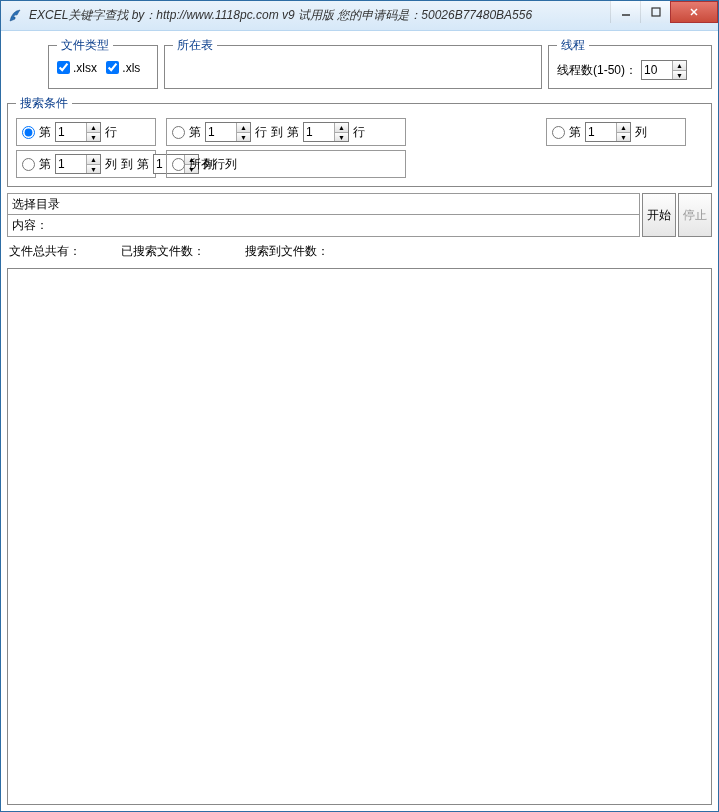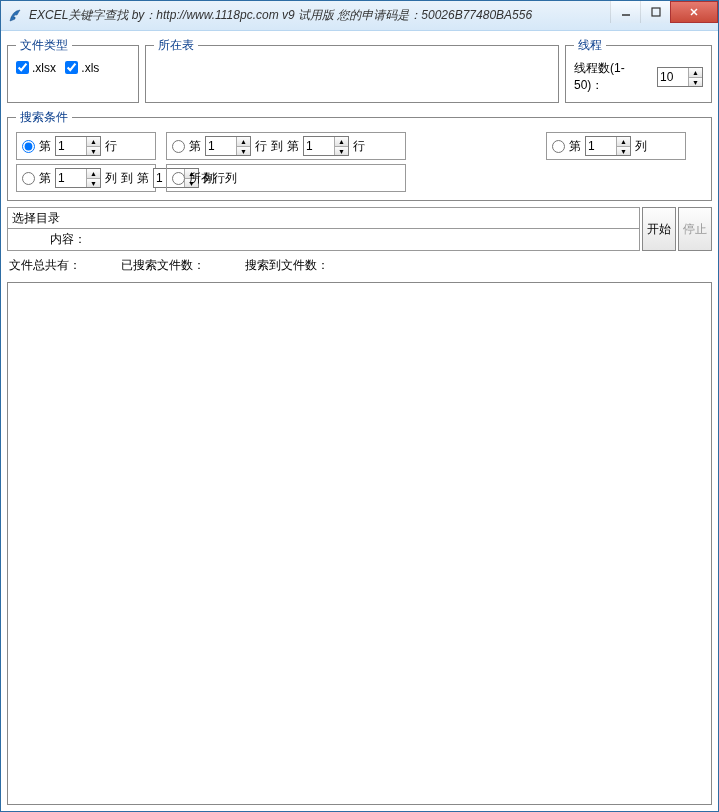--- a/index.html
+++ b/index.html
@@ -9,39 +9,39 @@
 .titlebar .feather { width: 16px; height: 16px; margin-right: 6px; }
 .titlebar .title { flex: 1; color: #333; font-size: 12px; white-space: nowrap; overflow: hidden; }
 .winbtns { display: flex; height: 100%; }
 .winbtn { width: 30px; height: 22px; display: flex; align-items: center; justify-content: center; border-left: 1px solid rgba(0,0,0,0.1); background: linear-gradient(#f7fbff,#dceaf7); cursor: pointer; }
 .winbtn.close { width: 48px; background: linear-gradient(#e67a6f,#c94b3b); border: 1px solid #a33; }
 .winbtn svg { width: 10px; height: 10px; }
 .client { flex: 1; padding: 6px; display: flex; flex-direction: column; gap: 2px; }
 fieldset { border: 1px solid #888; padding: 6px 8px 8px 8px; position: relative; }
 fieldset legend { font-size: 12px; padding: 0 4px; color: #0a3e8c; }
 .row1 { display: flex; gap: 6px; }
-.fs-filetype { width: 132px; }
+.fs-filetype { width: 110px; margin-left: 41px; }
 .fs-sheet { flex: 1; }
-.fs-thread { width: 147px; }
+.fs-thread { width: 164px; }
 .inline { display: inline-flex; align-items: center; gap: 3px; vertical-align: middle; }
 input[type=checkbox], input[type=radio] { margin: 0; }
 label { cursor: default; }
 .spin { display: inline-flex; align-items: center; border: 1px solid #7a7a7a; height: 20px; background: #fff; }
 .spin input { border: none; width: 30px; height: 18px; font-size: 12px; padding: 0 2px; outline: none; }
 .spin .arrows { display: flex; flex-direction: column; width: 14px; border-left: 1px solid #aaa; }
 .spin .arrows span { height: 9px; display: flex; align-items: center; justify-content: center; font-size: 7px; line-height: 1; cursor: pointer; background: linear-gradient(#fdfdfd,#e3e3e3); }
 .spin .arrows span + span { border-top: 1px solid #aaa; }
 .fs-search { margin-top: 4px; }
 .search-grid { display: grid; grid-template-columns: 140px 240px 120px 140px; gap: 4px 10px; align-items: center; }
 .cellbox { border: 1px solid #999; padding: 3px 5px; display: flex; align-items: center; gap: 4px; height: 28px; }
 .cellbox.noborder { border: none; }
 .dirrow { display: flex; align-items: stretch; margin-top: 4px; height: 44px; }
 .dircol { flex: 1; display: flex; flex-direction: column; }
 .dircol .line { display: flex; align-items: center; height: 22px; border: 1px solid #999; }
-.dircol .line + .line { border-top: none; padding-left: 38px; }
+.dircol .line + .line { border-top: none; }
 .dircol .lbl { padding: 0 4px; white-space: nowrap; }
 .dircol input[type=text] { flex: 1; border: none; height: 100%; font-size: 12px; padding: 0 4px; outline: none; }
 .btn { width: 34px; border: 1px solid #888; background: linear-gradient(#fdfdfd,#e6e6e6); display: flex; align-items: center; justify-content: center; font-size: 12px; cursor: pointer; margin-left: 2px; }
 .btn.disabled { color: #999; cursor: default; }
 .statsrow { display: flex; gap: 40px; padding: 4px 2px; }
 .results { flex: 1; border: 1px solid #888; background: #fff; margin-top: 2px; overflow: auto; position: relative; }
 .results::-webkit-scrollbar { width: 16px; }
 .sheet-opts { display: flex; align-items: center; gap: 10px; }
 .thread-inner { display: flex; align-items: center; gap: 4px; }
 </style>

